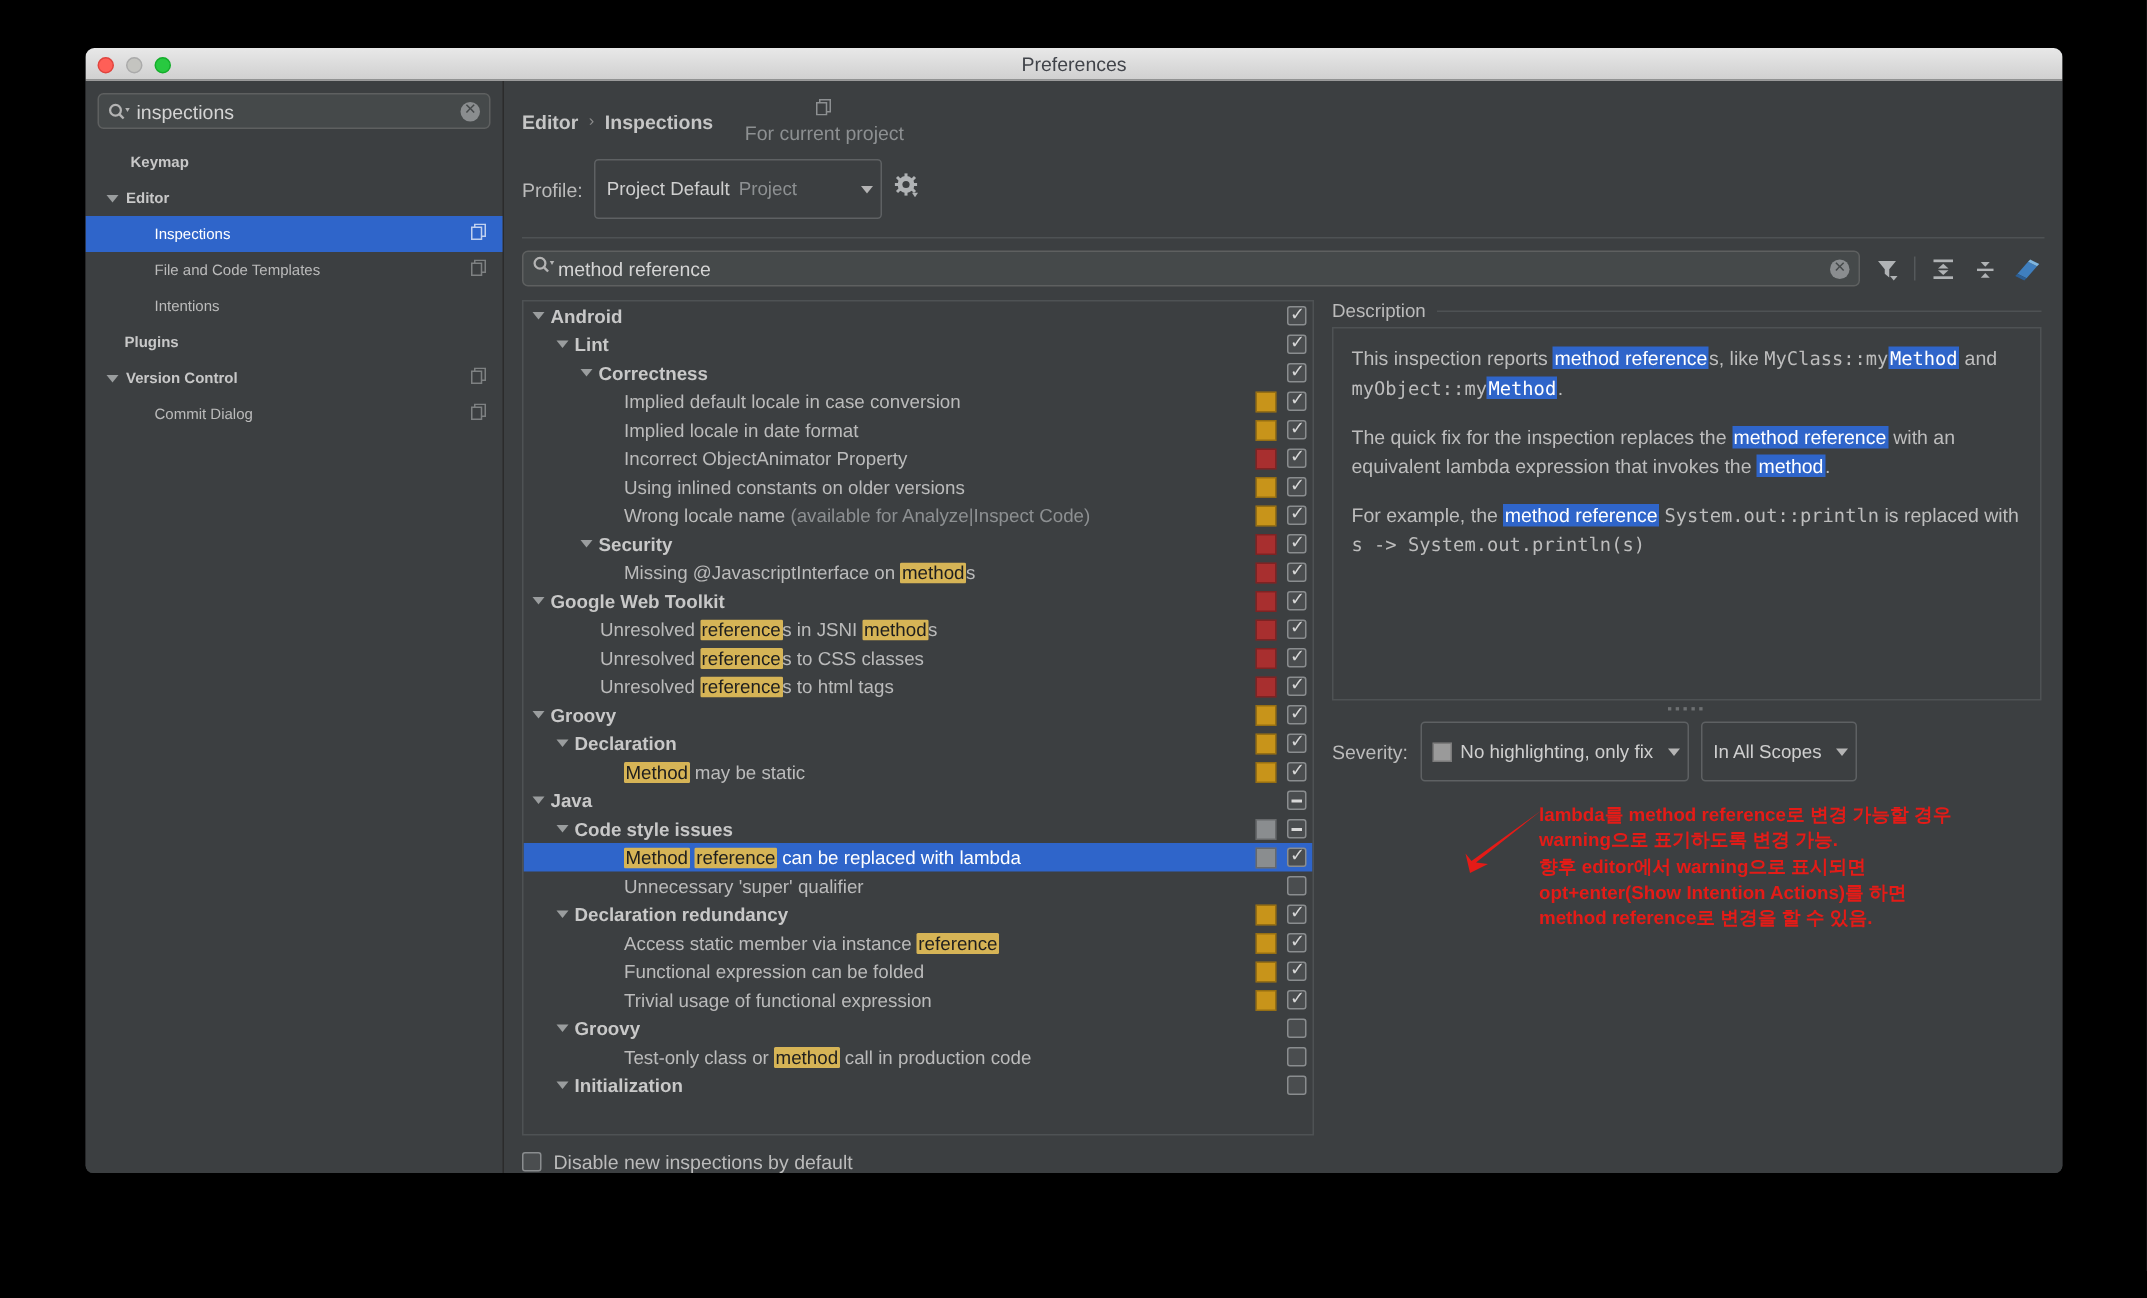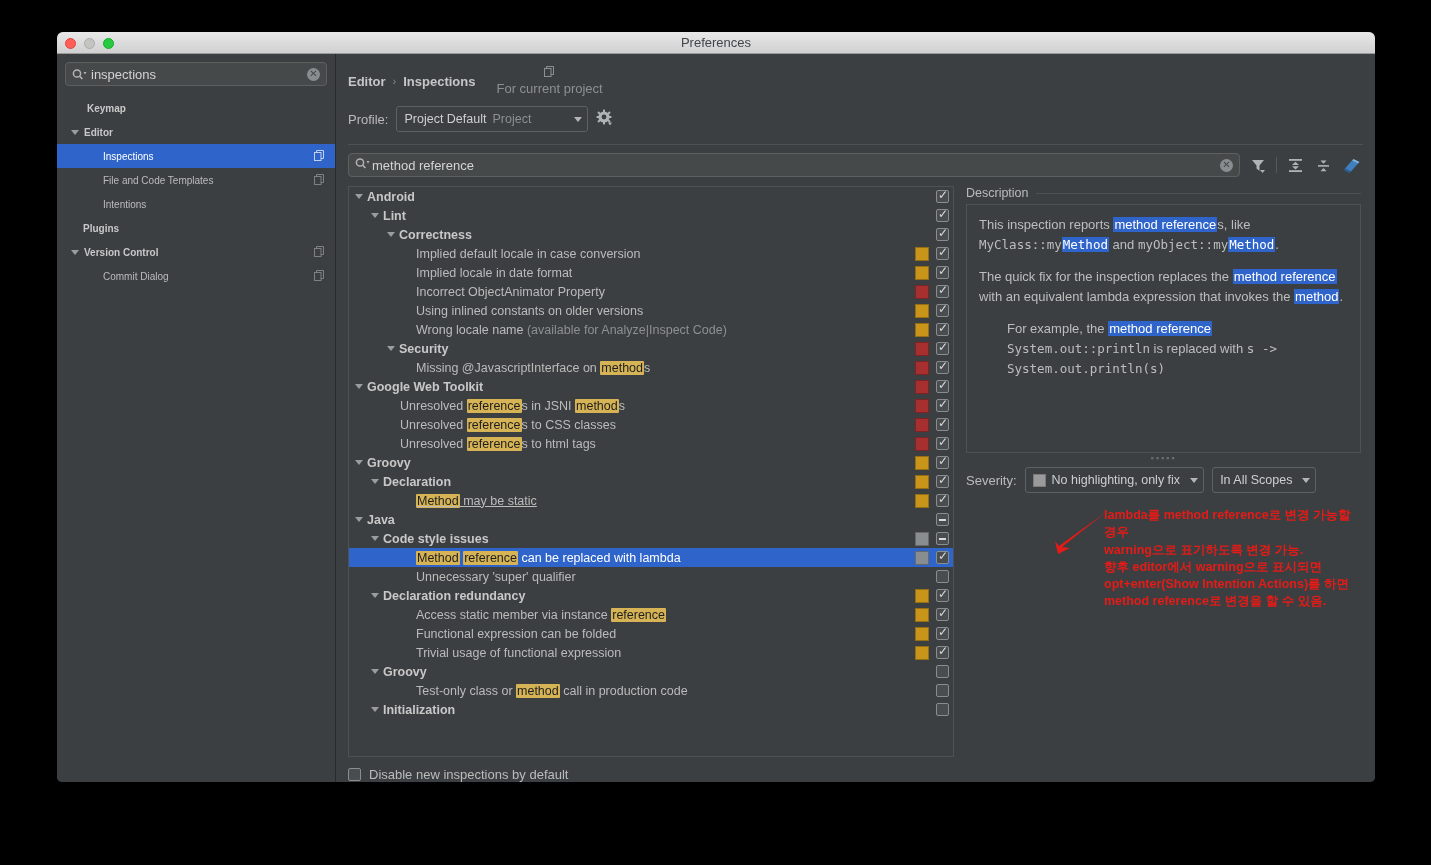--- a/index.html
+++ b/index.html
@@ -102,21 +102,21 @@
   #breadcrumb .crumb { font-weight: bold; color: #c6c6c6; }
   #breadcrumb .sep { color: #8d8d8d; font-size: 11px; }
   #breadcrumb .scope { color: #8d9092; display:flex; align-items:center; gap:4px; margin-left:14px;flex-direction:column; }
 
   #profile-row {
     display: flex; align-items: center; gap: 8px;
     padding: 10px 0 0 12px;
   }
   #profile-row .lbl { font-size: 13px; color: #bbbbbb; }
   .combo {
-    height: 26px; border: 1px solid #5e6163; border-radius: 3px;
+    height: 40px; border: 1px solid #5e6163; border-radius: 3px;
     background: #3c3f41; display: flex; align-items: center;
     padding: 0 5px 0 7px; gap: 6px; font-size: 12.5px; color: #cfcfcf;
   }
   .combo .muted { color: #8d9092; }
   .caret {
     width: 0; height: 0; margin-left: 4px;
     border-left: 4px solid transparent;
     border-right: 4px solid transparent;
     border-top: 5px solid #b4b4b4;
   }
@@ -136,21 +136,21 @@
     color: #d4d4d4; font-size: 13px; font-family: "Liberation Sans", sans-serif;
   }
   .tbtn { width: 20px; height: 20px; display:flex; align-items:center; justify-content:center; cursor:pointer; }
   .vsep { width:1px; height:16px; background:#55595b; }
 
   
   #content-split { display: flex; gap: 0; padding: 9px 14px 0 12px; flex: 1; min-height: 0; }
 
   
   #tree-wrap {
-    width: 606px; flex: none;
+    width: 528px; flex: none;
     background: #3c3f41;
     border: 1px solid #4e5254;
     overflow: hidden;
     position: relative;
   }
   .tree-row {
     height: 19px; display: flex; align-items: center;
     font-size: 12.5px; color: #bbbbbb;
     padding-right: 4px; white-space: nowrap;
   }
@@ -193,21 +193,21 @@
     margin-bottom: 4px;
   }
   .group-title .rule { flex: 1; height: 1px; background: #4e5254; }
   #desc-box {
     height: 249px; background: #3c3f41;
     border: 1px solid #4e5254;
     padding: 10px 12px; overflow: hidden;
     font-size: 13px; color: #bdbdbd; line-height: 1.5;
   }
   #desc-box p { margin: 0 0 13px 0; }
-  #desc-box p:last-child { margin-bottom: 0; margin-left: 28px; }
+  #desc-box p:last-child { margin-bottom: 0; }
   .bl { background: #2f65ca; color: #ffffff; padding: 0 1px; }
   .mono { font-family: "DejaVu Sans Mono", monospace; font-size: 12.5px; }
   #grip { text-align: center; color: #6d7072; font-size: 9px; letter-spacing: 2px; height: 10px; line-height: 10px; }
 
   #severity-row { display: flex; align-items: center; gap: 8px; margin-top: 4px; }
   #severity-row .lbl { font-size: 13px; color: #bbbbbb; }
   .sevswatch { width: 13px; height: 13px; background: #9a9a9a; border: 1px solid rgba(0,0,0,.2); }
 
   
   #annotation {
@@ -478,21 +478,21 @@
                 <span class="tree-label bold">Groovy</span>
                 <span class="sev" style="background: rgb(200, 148, 26);"></span>
                 <span class="cb on"></span>
               </div>
               <div class="tree-row" style="padding-left: 22px;">
                 <span class="tw"></span>
                 <span class="tree-label bold">Declaration</span>
                 <span class="sev" style="background: rgb(200, 148, 26);"></span>
                 <span class="cb on"></span>
               </div>
-              <div class="tree-row" style="padding-left: 54px; text-decoration: underline;">
+              <div class="tree-row" style="padding-left: 54px;">
                 <span class="tw ph"></span>
                 <span class="tree-label"><span class="hl">Method</span> may be static</span>
                 <span class="sev" style="background: rgb(200, 148, 26);"></span>
                 <span class="cb on"></span>
               </div>
               <div class="tree-row" style="padding-left: 6px;">
                 <span class="tw"></span>
                 <span class="tree-label bold">Java</span>
                 <span class="sev none"></span>
                 <span class="cb dash"></span>

